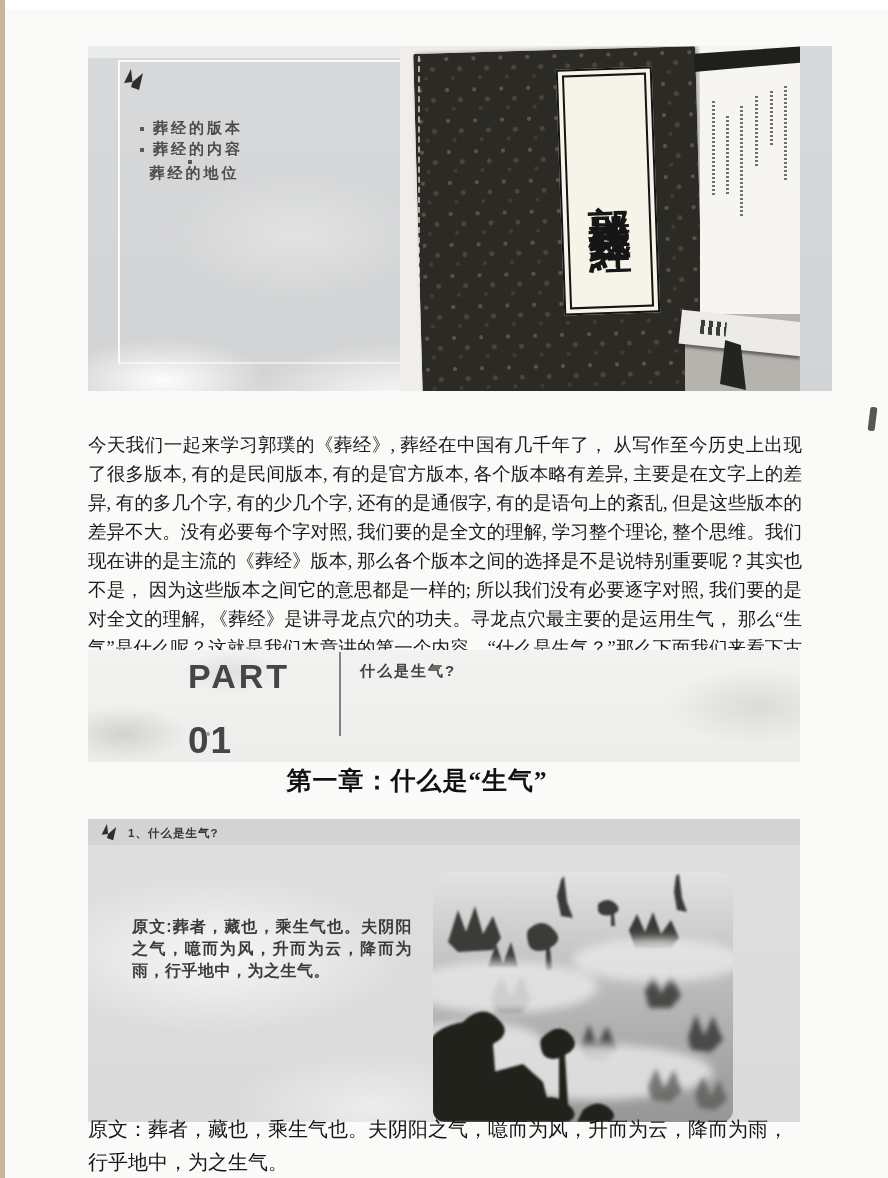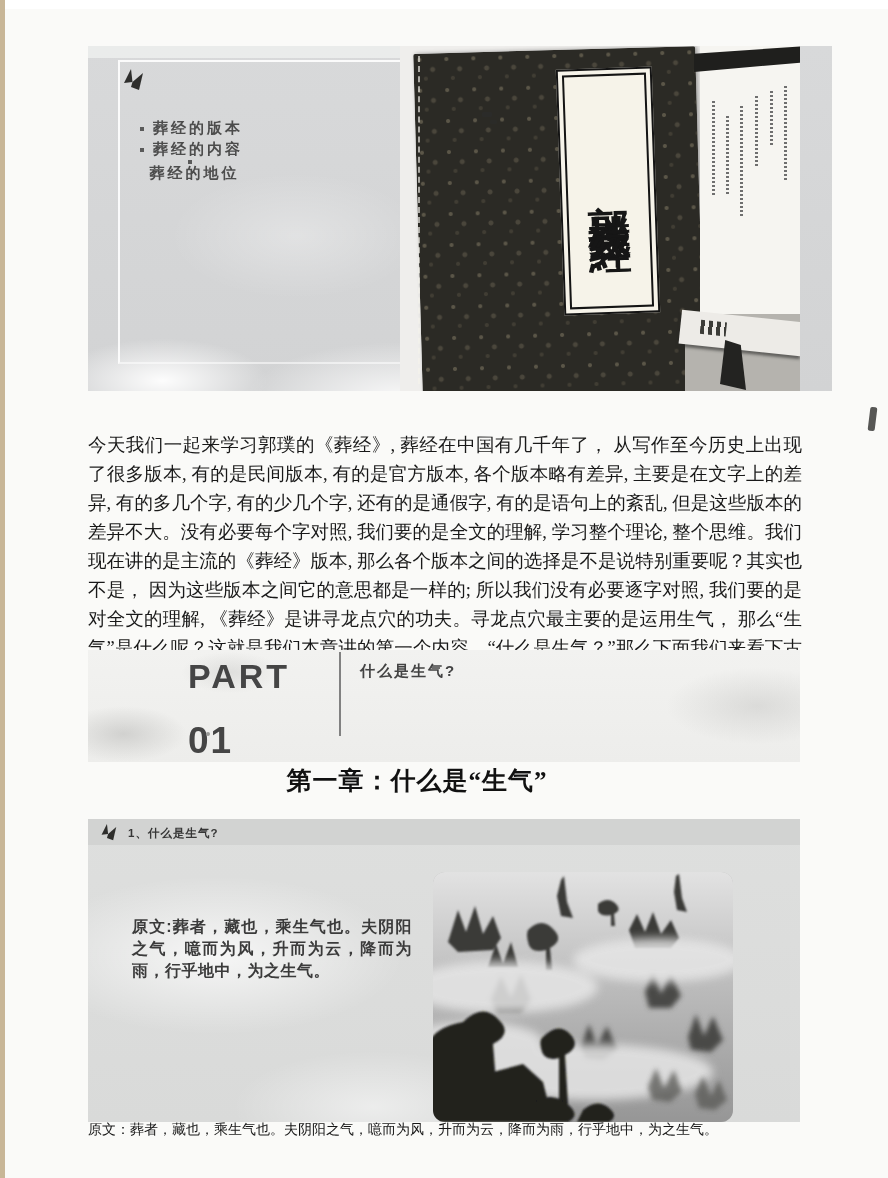--- a/index.html
+++ b/index.html
@@ -74,21 +74,21 @@
   .sp3{left:402px;top:74px;width:7px;height:4px;opacity:.7;}
   .stray-mark{left:869px;top:407px;width:7px;height:24px;background:#3a3a38;
     transform:rotate(7deg);border-radius:2px;opacity:.85;}
 
   
   .intro{left:88px;top:431px;width:714px;
     font-family:"Liberation Serif","DejaVu Serif",serif;
     font-size:18.5px;line-height:29px;color:#191919;text-align:justify;}
   .outro{left:88px;top:1113px;width:718px;
     font-family:"Liberation Serif","DejaVu Serif",serif;
-    font-size:14px;line-height:33px;color:#161616;text-align:left;}
+    font-size:20px;line-height:33px;color:#161616;text-align:left;}
 
   
   .part-band{left:88px;top:650px;width:712px;height:112px;
     background:
       radial-gradient(90px 40px at 5% 75%, rgba(185,185,183,.55), transparent 70%),
       radial-gradient(130px 55px at 94% 50%, rgba(198,198,196,.5), transparent 70%),
       radial-gradient(70px 30px at 20% 20%, rgba(200,200,198,.45), transparent 70%),
       linear-gradient(#f2f2f0,#ededeb);}
   .part-col{position:absolute;left:100px;top:8px;width:130px;text-align:left;color:#454545;}
   .part-word{font-size:34px;letter-spacing:3px;font-weight:600;line-height:36px;}

